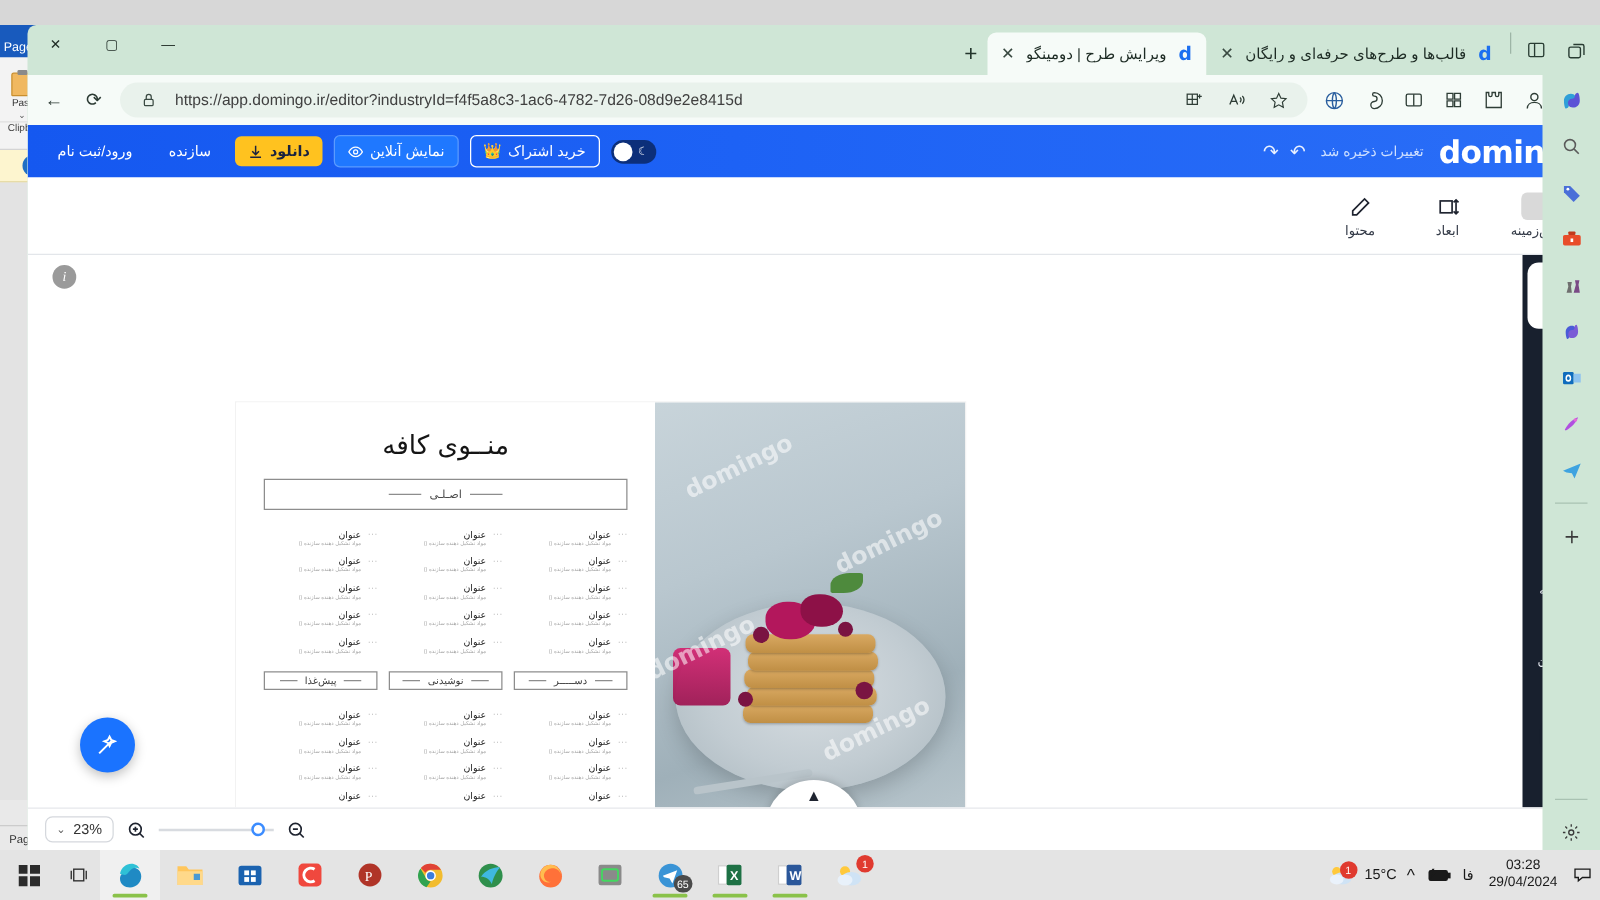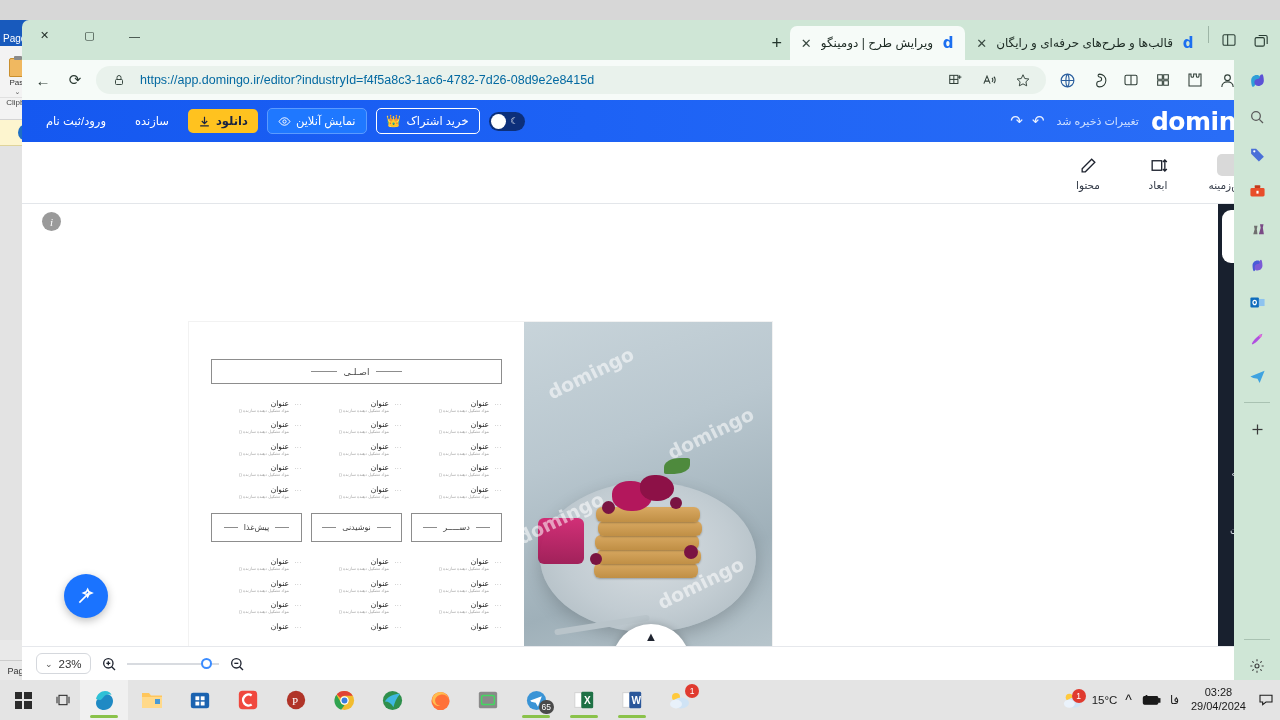--- a/index.html
+++ b/index.html
@@ -61,21 +61,21 @@
   .wcbtn { width: 45px; height: 31px; display: flex; align-items: center; justify-content: center;
     font-size: 11px; color: #1e2a24; }
 
   
   .addrrow { height: 40px; background: #f6fbf8; display: flex; align-items: center; gap: 2px;
     padding: 0 6px; direction: ltr; }
   .navbtn { width: 30px; height: 30px; border-radius: 50%; display: flex; align-items: center;
     justify-content: center; color: #2b3a33; font-size: 15px; flex: 0 0 30px; }
   .omnibox { flex: 1; height: 28px; background: #e9f2ec; border-radius: 14px; display: flex;
     align-items: center; gap: 8px; padding: 0 10px; margin: 0 4px; min-width: 0; }
-  .omnibox .url { font-size: 12.5px; color: #0369a1; white-space: nowrap; overflow: hidden;
+  .omnibox .url { font-size: 12.5px; color: #404040; white-space: nowrap; overflow: hidden;
     text-overflow: clip; flex: 1; }
   .ombtn { width: 26px; height: 26px; display: flex; align-items: center; justify-content: center;
     color: #2e3d36; font-size: 13px; flex: 0 0 26px; }
   .tbicon { width: 30px; height: 30px; border-radius: 5px; display: flex; align-items: center;
     justify-content: center; flex: 0 0 30px; }
 
   
   .pageview { position: relative; height: 580px; background: #fff; overflow: hidden; }
 
   
@@ -152,21 +152,21 @@
     align-items: center; justify-content: center; font-size: 9px; color: #4a4a4a; gap: 7px; }
   .dash { display: inline-block; width: 26px; height: 1px; background: #8d8d8d; }
   .grid3 { display: grid; grid-template-columns: 1fr 1fr 1fr; gap: 0 9px; margin-top: 12px; }
   .mi { display: flex; align-items: flex-start; gap: 5px; padding: 3px 0; }
   .mi .price { font-size: 5px; color: #9b9b9b; padding-top: 2px; letter-spacing: .5px;
     flex: 0 0 auto; }
   .mi .txt { flex: 1; text-align: right; }
   .mi .ttl2 { font-size: 7.5px; color: #1a1a1a; }
   .mi .dsc { font-size: 4.3px; color: #a6a6a6; line-height: 1.5; }
   .cats { display: grid; grid-template-columns: 1fr 1fr 1fr; gap: 0 9px; margin-top: 10px; }
-  .cat { border: 1px solid #8d8d8d; height: 29px; display: flex; align-items: center;
+  .cat { border: 1px solid #8d8d8d; height: 15px; display: flex; align-items: center;
     justify-content: center; gap: 6px; font-size: 8px; color: #3a3a3a; }
 
   
   .fab { position: absolute; left: 42px; bottom: 28px; width: 44px; height: 44px; border-radius: 50%;
     background: #1a73ff; color: #fff; display: flex; align-items: center; justify-content: center;
     font-size: 19px; box-shadow: 0 3px 9px rgba(0,0,0,0.25); }
   .collapse { position: absolute; left: 50%; transform: translateX(-50%); bottom: -22px; width: 78px;
     height: 44px; border-radius: 40px 40px 0 0; background: #fff; box-shadow: 0 -2px 6px rgba(0,0,0,0.13);
     display: flex; align-items: flex-start; justify-content: center; padding-top: 5px;
     font-size: 13px; color: #1f2430; }
@@ -464,20 +464,21 @@
             <div class="fork"></div>
             <span class="wm" style="left:20px;top:40px">domingo</span>
             <span class="wm" style="left:140px;top:100px">domingo</span>
             <span class="wm" style="left:-10px;top:185px">domingo</span>
             <span class="wm" style="left:130px;top:250px">domingo</span>
             <span class="wm" style="left:20px;top:330px">domingo</span>
 
           </div>
 
           <div class="menu">
+            <div class="m-title">منــوی کافه</div>
             <div class="m-section">
               <span class="dash"></span>
               <span>اصـلـی</span>
               <span class="dash"></span>
             </div>
 
             <div class="grid3" id="grid-main">
                 <div class="mi">
                   <span class="price">۰۰۰</span>
                   <div class="txt">

